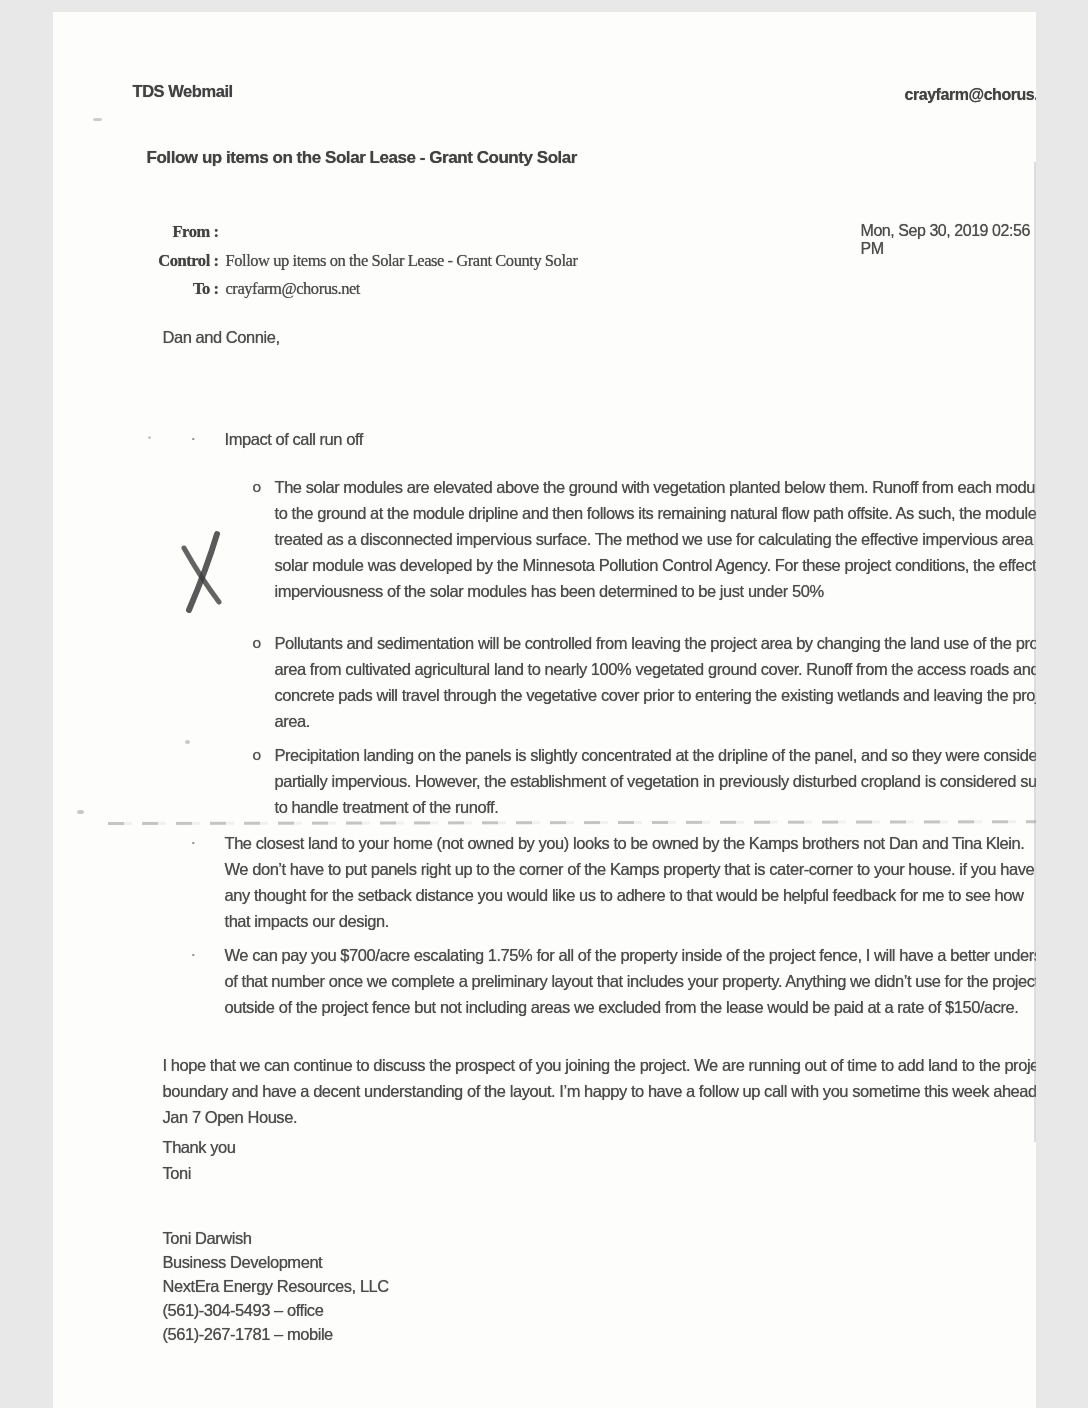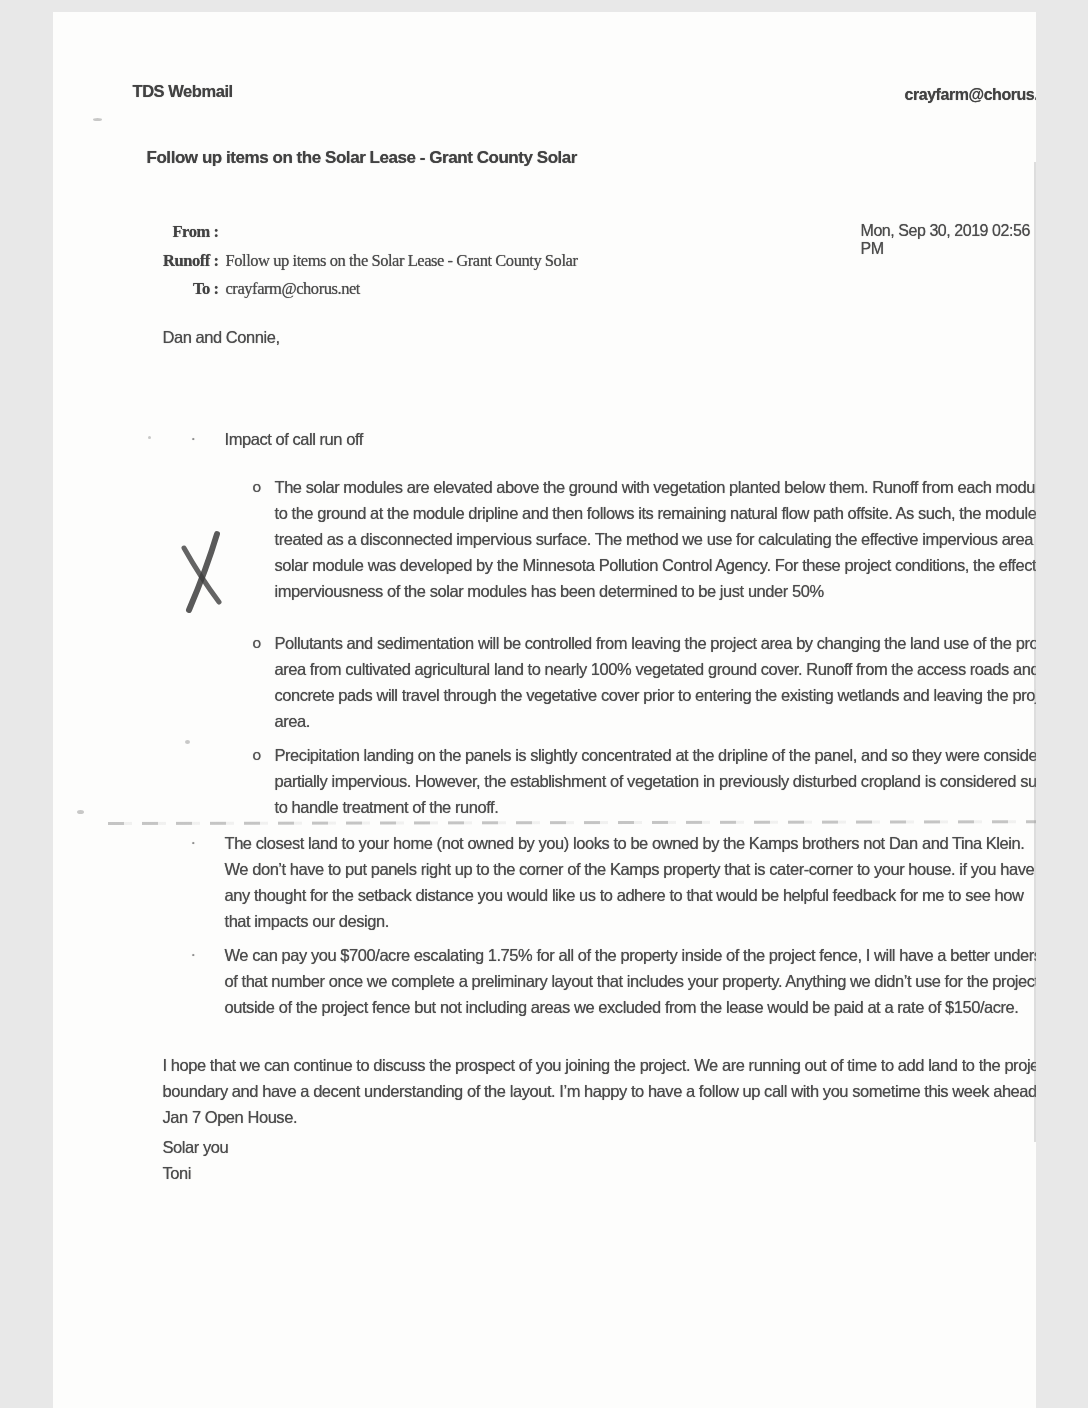--- a/index.html
+++ b/index.html
@@ -98,21 +98,21 @@
   <div class="abs app-title scan-text bold">TDS Webmail</div>
   <div class="abs account-email scan-text bold">crayfarm@chorus.net</div>
 
   <div class="abs msg-title scan-text bold">Follow up items on the Solar Lease - Grant County Solar</div>
 
   <div class="abs meta scan-text">
     <div class="meta-row">
       <span class="meta-label">From :</span>
     </div>
     <div class="meta-row">
-      <span class="meta-label">Runoff :</span>
+      <span class="meta-label">Control :</span>
       <span class="meta-value">Follow up items on the Solar Lease - Grant County Solar</span>
     </div>
     <div class="meta-row">
       <span class="meta-label">To :</span>
       <span class="meta-value">crayfarm@chorus.net</span>
     </div>
   </div>
   <div class="abs msg-date scan-text">Mon, Sep 30, 2019 02:56 PM</div>
 
   <div class="abs greeting body-text scan-text">Dan and Connie,</div>
@@ -141,23 +141,30 @@
     <span class="bullet-marker">·</span>
     <div class="btext">The closest land to your home (not owned by you) looks to be owned by the Kamps brothers not Dan and Tina Klein. We don’t have to put panels right up to the corner of the Kamps property that is cater-corner to your house. if you have any thought for the setback distance you would like us to adhere to that would be helpful feedback for me to see how that impacts our design.</div>
   </div>
 
   <div class="abs b3 body-text scan-text bullet-row">
     <span class="bullet-marker">·</span>
     <div class="btext">We can pay you $700/acre escalating 1.75% for all of the property inside of the project fence, I will have a better understanding of that number once we complete a preliminary layout that includes your property. Anything we didn’t use for the project and outside of the project fence but not including areas we excluded from the lease would be paid at a rate of $150/acre.</div>
   </div>
 
   <div class="abs closing body-text scan-text">I hope that we can continue to discuss the prospect of you joining the project. We are running out of time to add land to the project boundary and have a decent understanding of the layout. I’m happy to have a follow up call with you sometime this week ahead of the Jan 7 Open House.</div>
-  <div class="abs thanks body-text scan-text">Solar you</div>
+  <div class="abs thanks body-text scan-text">Thank you</div>
   <div class="abs signoff body-text scan-text">Toni</div>
 
+  <div class="abs signature scan-text">
+    <div>Toni Darwish</div>
+    <div>Business Development</div>
+    <div>NextEra Energy Resources, LLC</div>
+    <div>(561)-304-5493 – office</div>
+    <div>(561)-267-1781 – mobile</div>
+  </div>
 
 
   <svg class="abs x-mark" width="64" height="94" viewBox="0 0 64 94">
     <path d="M46 10 C40 30, 30 58, 18 86" fill="none" stroke="#3d3d3d" stroke-width="6" stroke-linecap="round" opacity="0.85"></path>
     <path d="M13 24 C22 40, 36 62, 48 78" fill="none" stroke="#3d3d3d" stroke-width="5" stroke-linecap="round" opacity="0.8"></path>
   </svg>
 
   <div class="abs smudge-line"></div>
   <div class="abs bottom-edge"></div>
   <div class="abs right-edge"></div>

